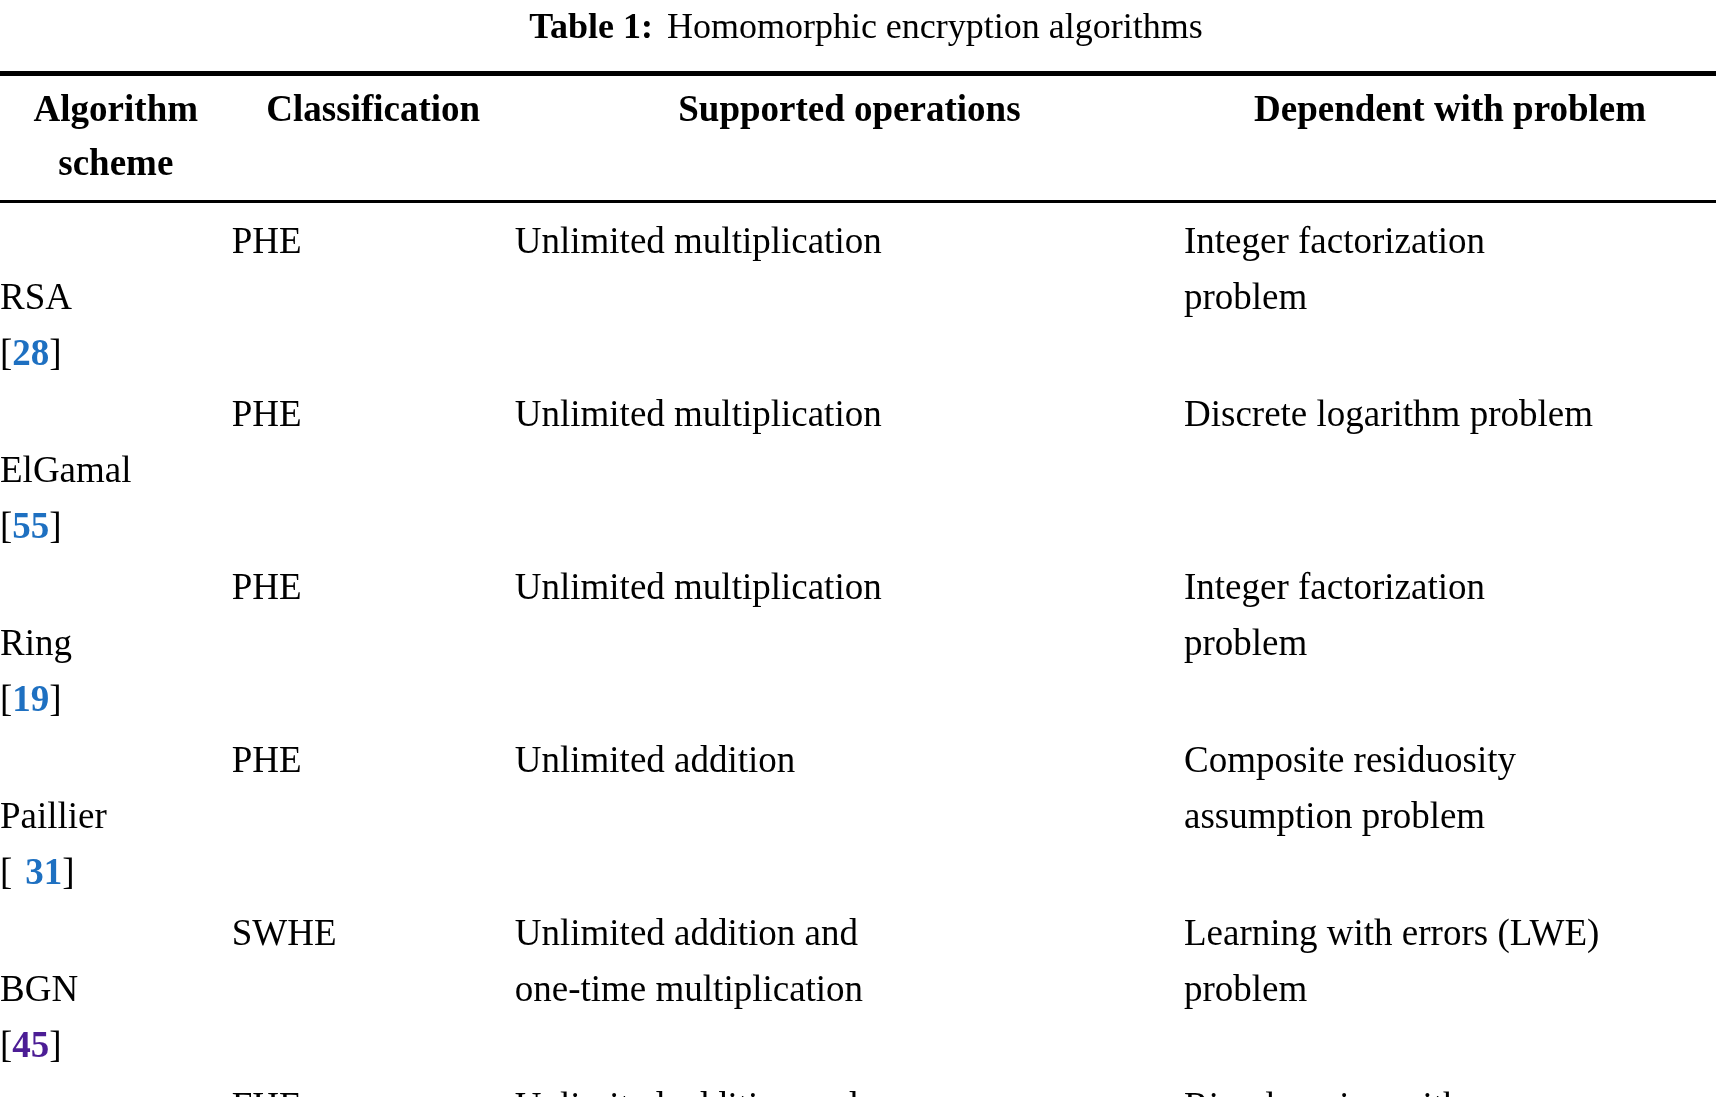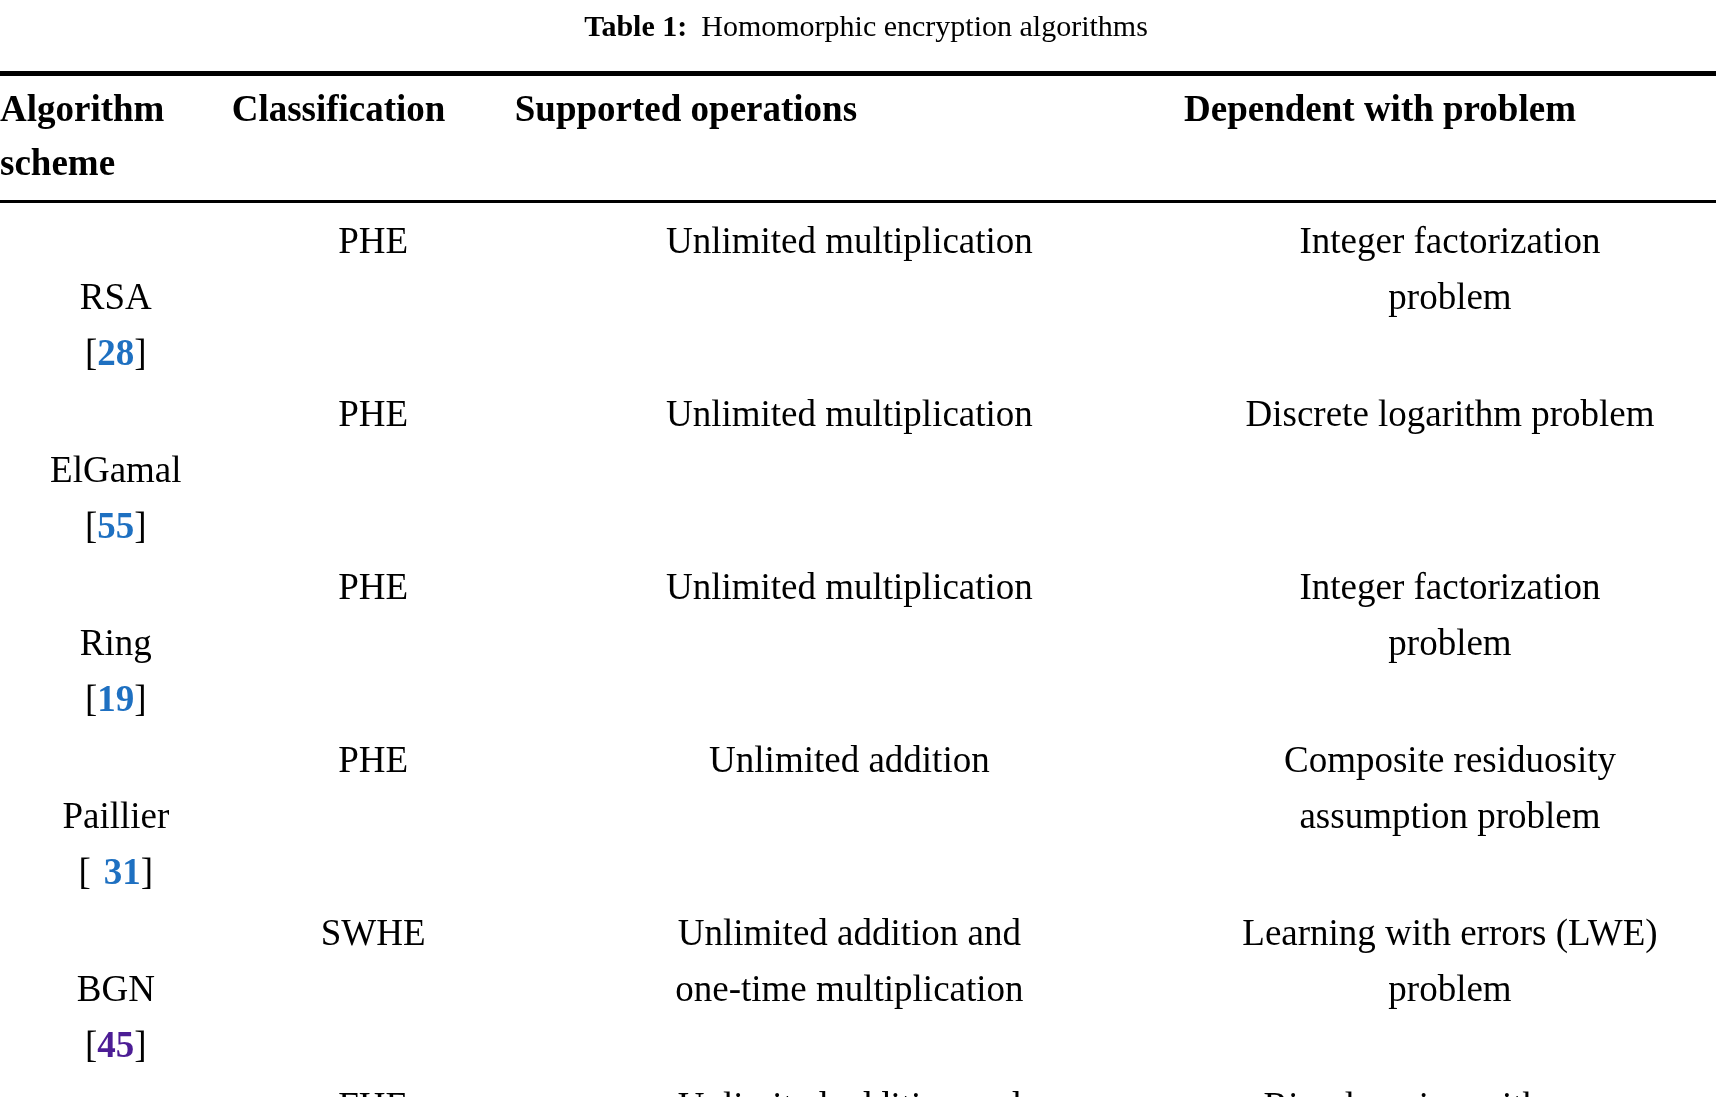--- a/index.html
+++ b/index.html
@@ -11,21 +11,21 @@
     position: relative;
     width: 1716px;
     height: 1097px;
     background: #ffffff;
     font-family: "Liberation Serif", "DejaVu Serif", serif;
     color: #000000;
     overflow: hidden;
   }
   .caption {
     text-align: center;
-    font-size: 30px;
+    font-size: 36px;
     line-height: 44px;
     padding-top: 4px;
     white-space: nowrap;
     padding-left: 16px;
   }
   .caption-label {
     font-weight: bold;
     margin-right: 14px;
   }
   table.he-table {
@@ -37,30 +37,30 @@
     border-bottom: 5px solid #000000;
   }
   col.c1 { width: 13.5%; }
   col.c2 { width: 16.5%; }
   col.c3 { width: 39%;   }
   col.c4 { width: 31%;   }
   thead th {
     font-weight: bold;
     font-size: 37px;
     line-height: 54px;
-    text-align: left;
+    text-align: center;
     vertical-align: top;
     padding: 6px 0 10px 0;
     white-space: pre-line;
     border-bottom: 3px solid #000000;
   }
   tbody td {
     font-size: 37px;
     line-height: 56px;
-    text-align: center;
+    text-align: left;
     vertical-align: top;
     padding: 5px 0 0 0;
     white-space: pre-line;
   }
   tbody tr:first-child td {
     padding-top: 10px;
   }
   .cite-bracket, .cite-comma {
     color: #000000;
   }

